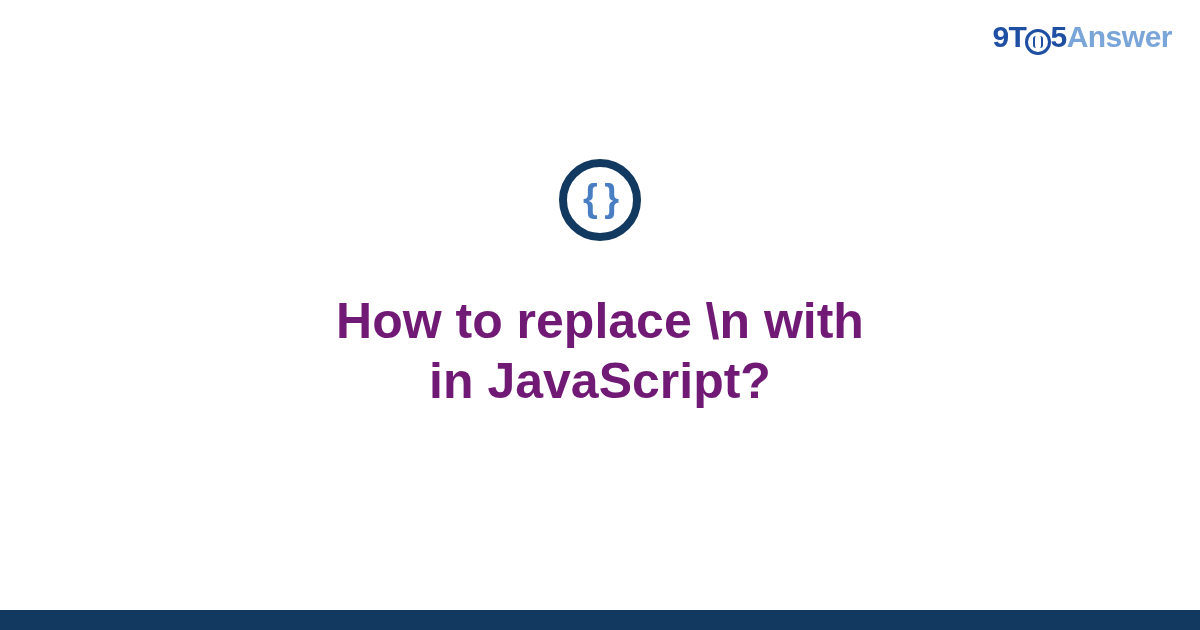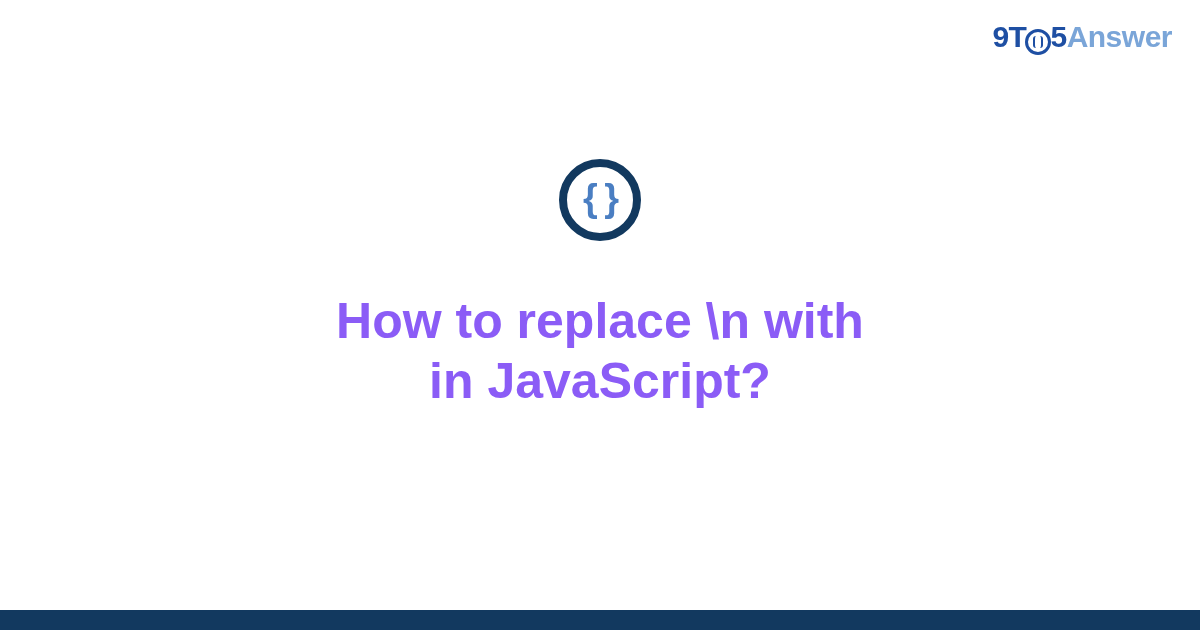--- a/index.html
+++ b/index.html
@@ -75,21 +75,21 @@
       color: #4a7ec2;
       letter-spacing: -2px;
       font-family: Arial, sans-serif;
       line-height: 1;
       position: relative;
       top: -2px;
     }
     .title {
       font-size: 50px;
       font-weight: 700;
-      color: #8b5cf6;
+      color: #701a75;
       text-align: center;
       line-height: 1.2;
       max-width: 900px;
       white-space: pre-line;
     }
     .footer-bar {
       position: absolute;
       bottom: 0;
       left: 0;
       width: 100%;

